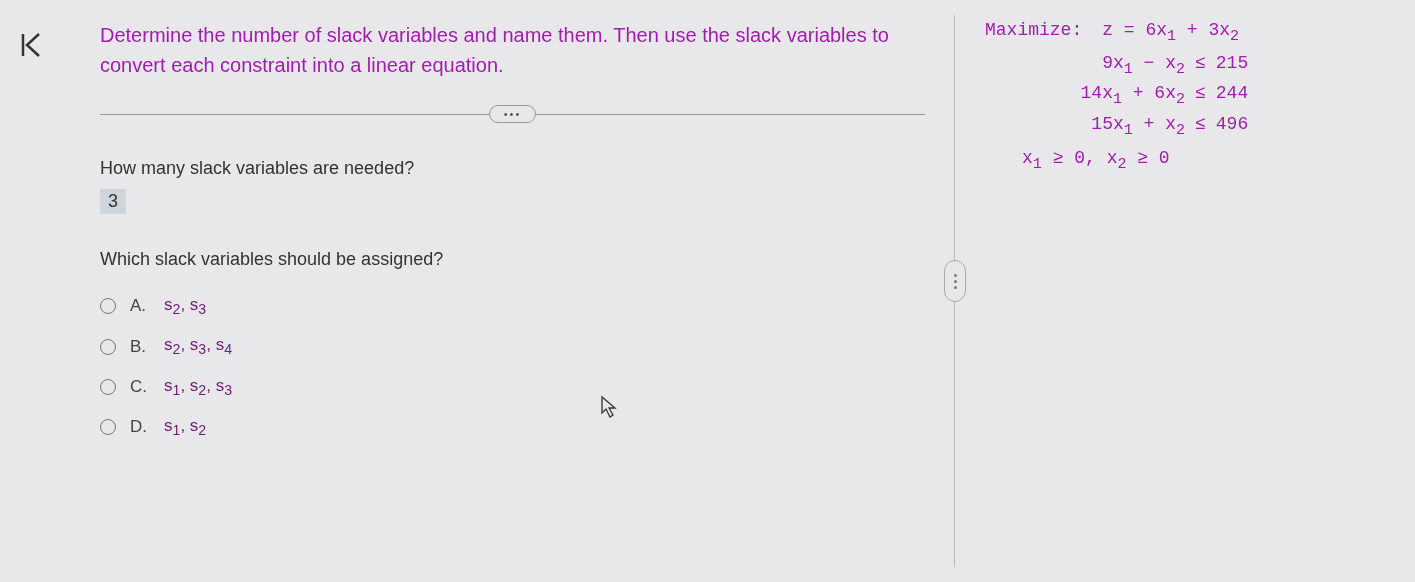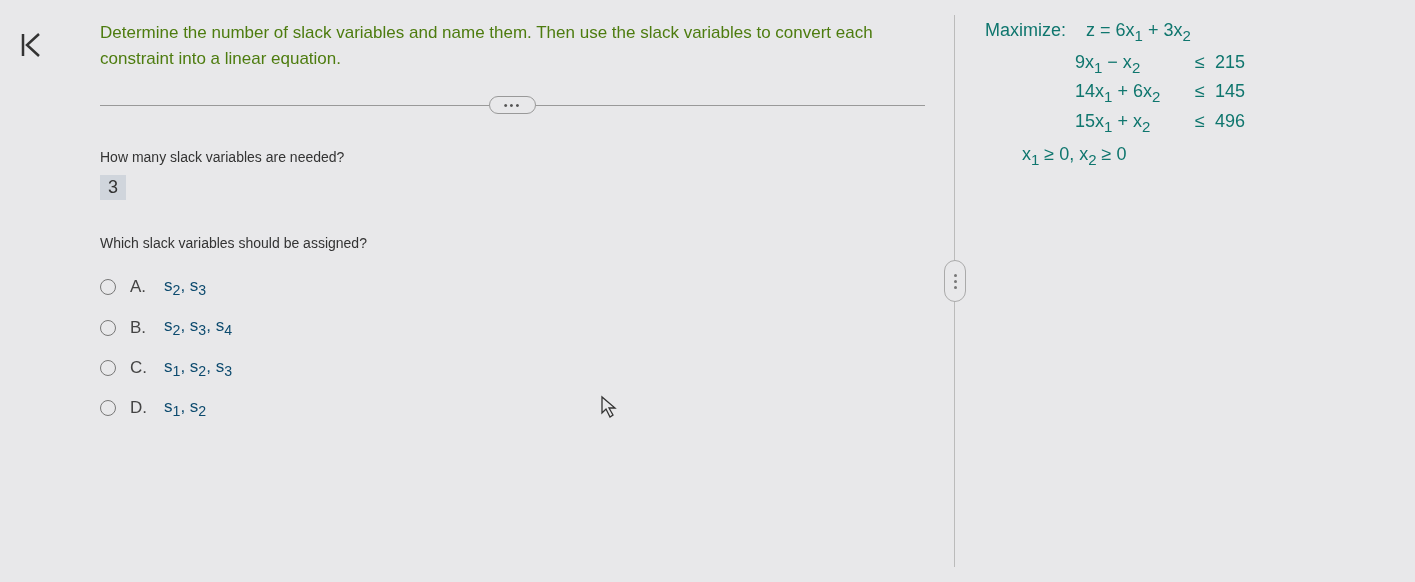--- a/index.html
+++ b/index.html
@@ -28,22 +28,22 @@
     }
     .back-button svg {
       cursor: pointer;
     }
     .main-panel {
       flex: 1;
       padding: 20px 30px 20px 40px;
       position: relative;
     }
     .problem-text {
-      font-size: 17px;
-      color: #4d7c0f;
+      font-size: 20px;
+      color: #a21caf;
       line-height: 1.5;
       margin-bottom: 20px;
     }
     .divider-row {
       display: flex;
       align-items: center;
       margin: 25px 0;
     }
     .divider-line {
       flex: 1;
@@ -55,21 +55,21 @@
       border-radius: 12px;
       padding: 2px 14px;
       margin: 0 0;
       background: #e8e8ea;
       font-size: 11px;
       color: #555;
       letter-spacing: 2px;
       cursor: pointer;
     }
     .question-text {
-      font-size: 14px;
+      font-size: 18px;
       color: #333;
       margin-top: 35px;
       margin-bottom: 10px;
     }
     .answer-input {
       font-size: 18px;
       color: #333;
       background: #d0d5dc;
       display: inline-block;
       padding: 2px 8px;
@@ -93,46 +93,48 @@
       flex-shrink: 0;
     }
     .option-letter {
       font-size: 17px;
       color: #444;
       margin-right: 10px;
       min-width: 24px;
     }
     .option-text {
       font-size: 17px;
-      color: #0c4a6e;
+      color: #701a75;
     }
     .right-panel {
       width: 460px;
       padding: 20px 30px;
       font-size: 18px;
-      color: #0f766e;
+      color: #a21caf;
+      font-family: Liberation Mono, monospace;
     }
     .maximize-row {
       display: flex;
       margin-bottom: 6px;
     }
     .maximize-label {
       margin-right: 20px;
     }
     .constraints {
       margin-left: 90px;
       margin-top: 8px;
     }
     .constraint-row {
       margin: 6px 0;
       font-size: 18px;
       display: flex;
     }
     .constraint-lhs {
       min-width: 110px;
+      text-align: right;
     }
     .constraint-op {
       margin: 0 10px;
     }
     .nonneg {
       margin-top: 10px;
       margin-left: 37px;
     }
     .vertical-separator {
       position: absolute;
@@ -238,21 +240,21 @@
     </div>
     <div class="constraints">
       <div class="constraint-row">
         <span class="constraint-lhs">9x<sub>1</sub> − x<sub>2</sub></span>
         <span class="constraint-op">≤</span>
         <span>215</span>
       </div>
       <div class="constraint-row">
         <span class="constraint-lhs">14x<sub>1</sub> + 6x<sub>2</sub></span>
         <span class="constraint-op">≤</span>
-        <span>145</span>
+        <span>244</span>
       </div>
       <div class="constraint-row">
         <span class="constraint-lhs">15x<sub>1</sub> + x<sub>2</sub></span>
         <span class="constraint-op">≤</span>
         <span>496</span>
       </div>
     </div>
     <div class="nonneg">x<sub>1</sub> ≥ 0, x<sub>2</sub> ≥ 0</div>
   </div>
 </div>

